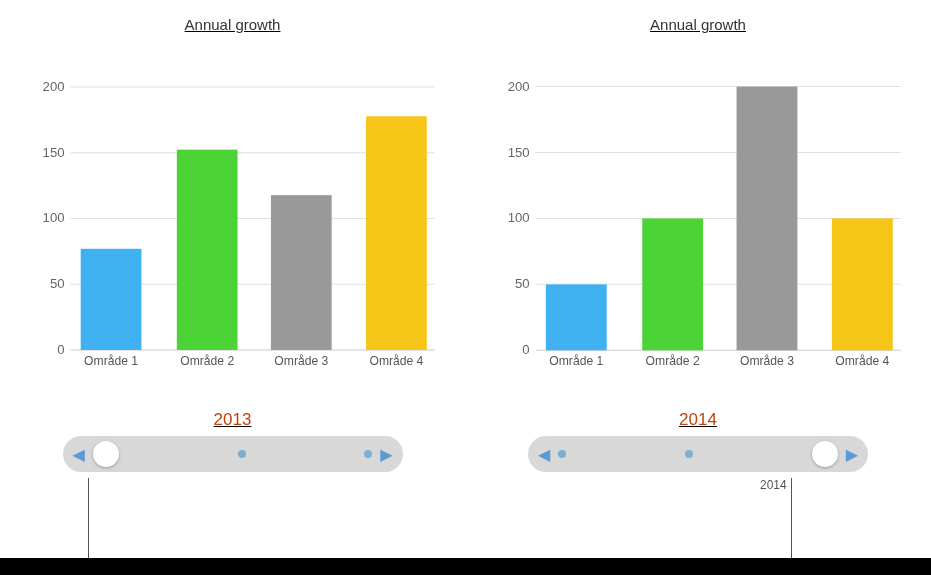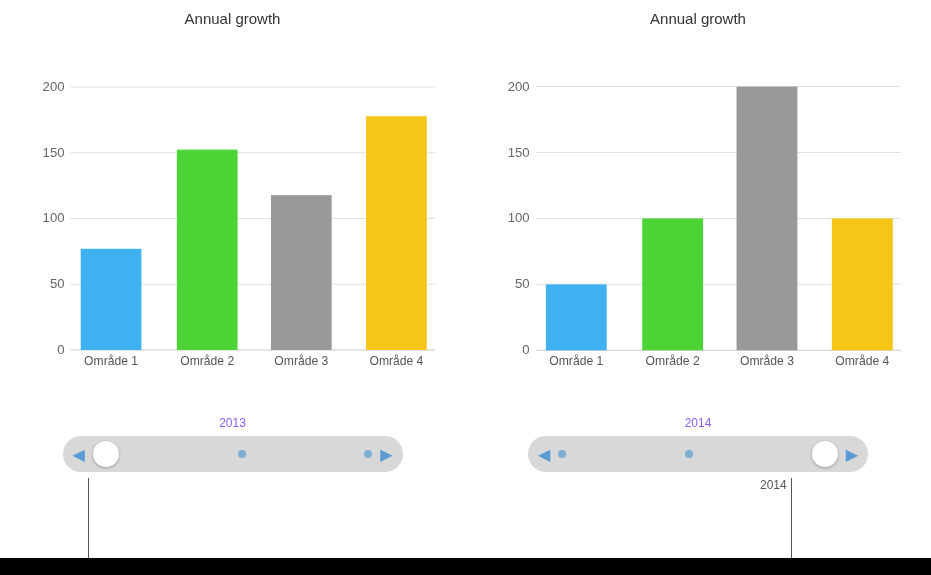--- a/index.html
+++ b/index.html
@@ -11,22 +11,23 @@
       flex-direction: row;
       align-items: flex-start;
       font-family: -apple-system, BlinkMacSystemFont, 'Helvetica Neue', Arial, sans-serif;
     }
 
     .chart-panel {
       background: #fff;
       display: flex;
       flex-direction: column;
       align-items: center;
-      padding: 10px 20px 0 20px;
-      position: relative;
+      padding: 16px 20px 0 20px;
+      position: relative;
+      text-decoration: underline;
     }
 
     .chart-panel-left {
       width: 465px;
       height: 430px;
     }
 
     .chart-panel-right {
       width: 466px;
       height: 430px;
@@ -45,22 +46,22 @@
       flex: 1;
       position: relative;
     }
 
     svg.chart-svg {
       width: 100%;
       height: 100%;
     }
 
     .year-label {
-      font-size: 12px;
-      color: #8b5cf6;
+      font-size: 17px;
+      color: #c2410c;
       margin-top: 2px;
       text-align: center;
     }
 
     .scrubber {
       display: flex;
       align-items: center;
       background: #d8d8d8;
       border-radius: 20px;
       width: 340px;

